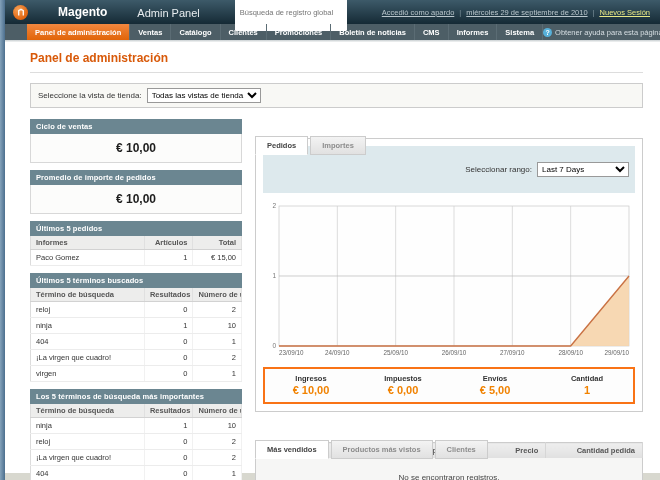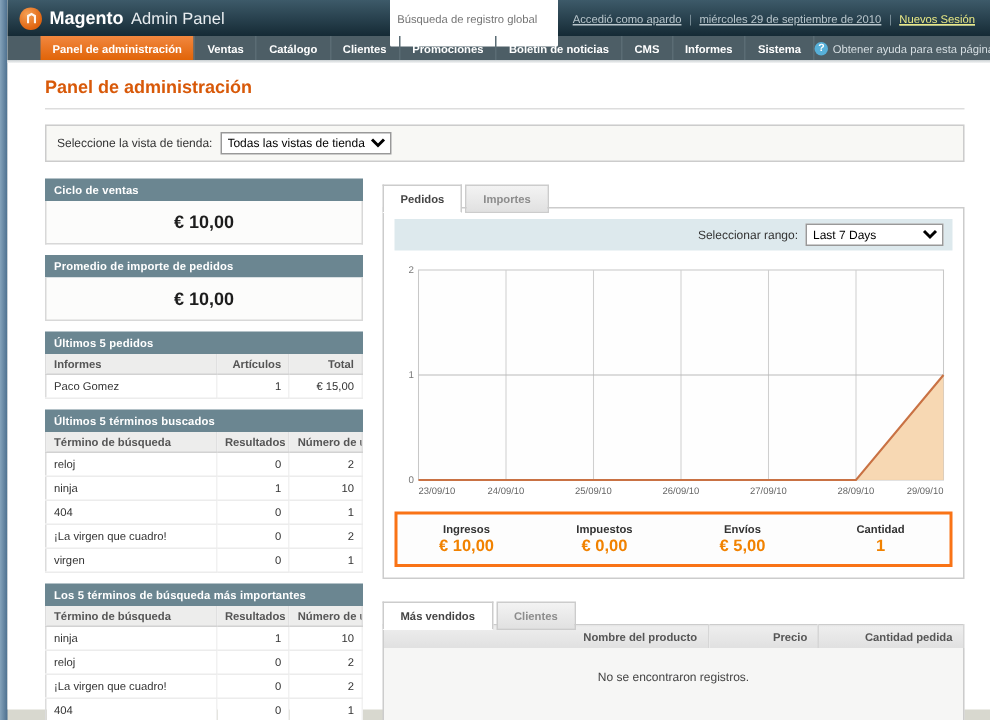--- a/index.html
+++ b/index.html
@@ -8,21 +8,21 @@
     width:660px; height:480px; overflow:hidden;
     background:#d8d8cf;
     font-family:"Liberation Sans", sans-serif;
   }
   .vm-left-border { position:absolute; left:0; top:0; width:5px; height:480px;
     background:linear-gradient(90deg,#84a2ba,#4c6f8e); }
   .app { position:absolute; left:5px; top:0; width:655px; height:473px; background:#fff; }
 
   
   .topbar { height:24px; background:linear-gradient(#3d5a69,#152a35);
-    display:flex; align-items:center; padding:0 10px 0 8px; }
+    display:flex; align-items:center; padding:0 10px 0 8px;gap:25px; }
   .logo-badge { width:15px; height:15px; border-radius:50%;
     background:radial-gradient(circle at 35% 30%, #f5a055, #e06410 70%);
     display:flex; align-items:center; justify-content:center; margin-right:5px; flex:none; }
   .brand { color:#fff; font-weight:bold; font-size:12px; }
   .brand-suffix { color:#e8edf0; font-weight:normal; font-size:11px; margin-left:5px; position:relative; top:1px; }
   .global-search { margin-left:auto; width:112px; height:14px; font-size:7.5px;
     border:1px solid #fff; border-radius:1px; padding:18px 4px; color:#555; outline:none; }
   .header-right { display:flex; align-items:center; gap:5px; color:#b9c6cc; font-size:7.5px; margin-left:10px; white-space:nowrap;text-decoration:underline; }
   .header-sep { color:#7e929b; }
   .logout-link { color:#e9e985; text-decoration:underline; cursor:pointer; }
@@ -61,26 +61,26 @@
     border:1px solid #dcdcdc; border-top:none; table-layout:fixed; }
   .side-table th { background:#ededec; color:#555; font-weight:bold; text-align:left;
     padding:2px 5px; border-bottom:1px solid #d2d2d2; border-right:1px solid #e0e0e0;
     overflow:hidden; white-space:nowrap; }
   .side-table td { padding:3px 5px; color:#333; border-bottom:1px solid #ececec;
     border-right:1px solid #f1f1f1; overflow:hidden; white-space:nowrap; background:#fff; }
   .side-table th:first-child { width:54%; }
   .side-table th.num, .side-table td.num { text-align:right; }
 
   
-  .tabs { display:flex; gap:2px; position:relative; top:4px; z-index:2; }
+  .tabs { display:flex; gap:2px; position:relative; top:17px; z-index:2; }
   .tab { font-size:7.5px; font-weight:bold; padding:4px 11px; border:1px solid #ccc;
     background:linear-gradient(#f3f3f3,#e1e1e1); color:#8c8c8c; cursor:pointer; white-space:nowrap; }
   .tab.active { background:#fff; border-bottom-color:#fff; color:#444; }
   .chart-box { border:1px solid #ccc; background:#fff; padding:7px; position:relative; z-index:1; }
-  .range-bar { background:#dde9ed; padding:3px 6px; display:flex; justify-content:flex-end;
+  .range-bar { background:#dde9ed; padding:16px 6px; display:flex; justify-content:flex-end;
     align-items:center; gap:5px; font-size:8px; color:#333; margin-bottom:7px; }
   .chart-svg { display:block; width:100%; height:160px; }
   .stats { display:flex; border:2px solid #f97316; margin-top:7px; padding:5px 0 6px; background:#fdfdfd; }
   .stat { flex:1; text-align:center; }
   .stat .lbl { font-size:7.5px; font-weight:bold; color:#333; }
   .stat .val { font-size:11px; font-weight:bold; color:#f18200; margin-top:1px; }
 
   .bottom-section { margin-top:11px; }
   .grid-table { width:100%; border-collapse:collapse; font-size:7.5px; border:1px solid #ccc; table-layout:fixed; }
   .grid-table th { background:linear-gradient(#eee,#e0e0e0); text-align:right; padding:3px 7px;
@@ -299,20 +299,21 @@
               <div class="stat">
                 <div class="lbl">Cantidad</div>
                 <div class="val">1</div>
               </div>
             </div>
         </div>
 
         <div class="bottom-section">
           <div class="tabs" id="grid-tabs">
               <span class="tab active">Más vendidos</span>
+              <span class="tab">Productos más vistos</span>
               <span class="tab">Clientes</span>
             </div>
           <table class="grid-table" id="products-table">
               <thead>
                 <tr>
                   <th style="width: 56%;">Nombre del producto</th>
                   <th style="width: 19%;">Precio</th>
                   <th style="width: 25%;">Cantidad pedida</th>
                 </tr>
               </thead>

